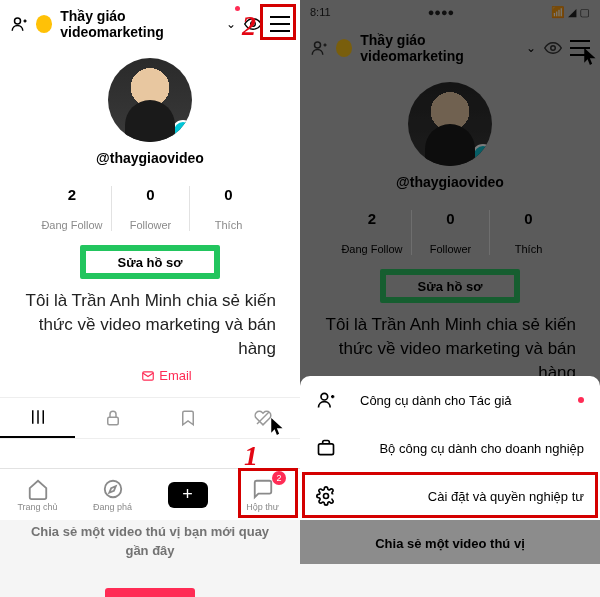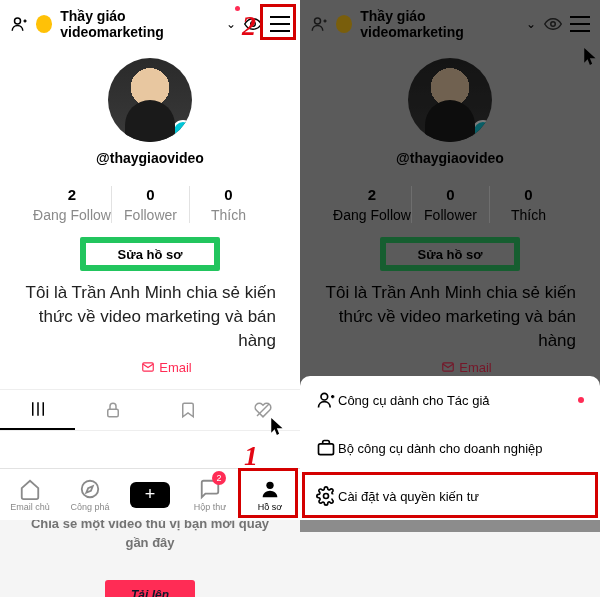--- a/index.html
+++ b/index.html
@@ -24,44 +24,44 @@
 .avatar-block { text-align: center; padding: 10px 0 6px; }
 .avatar { width: 84px; height: 84px; border-radius: 50%; background: #d0c8c0; margin: 0 auto; position: relative; background: radial-gradient(circle at 50% 35%, #e8c7a0 0 28%, transparent 28%), linear-gradient(#2a2a2a, #3a3a3a); overflow:hidden; }
 .avatar::after { content:""; position:absolute; bottom:0; left:20%; right:20%; top:50%; background:#1a1a1a; border-radius:50% 50% 0 0 / 60% 60% 0 0; } 
 .avatar-face { position:absolute; top:12%; left:32%; width:36%; height:48%; background:#e8c7a0; border-radius:50%; }
 .avatar-plus { position: absolute; bottom: 0; right: -2px; width: 22px; height: 22px; background: #00c6d7; border-radius: 50%; border: 2px solid #fff; display: flex; align-items: center; justify-content: center; color: #fff; font-weight: bold; font-size: 14px; }
 .username { font-weight: 700; font-size: 14px; margin-top: 8px; }
 .stats { display: flex; justify-content: center; gap: 0; margin-top: 14px; }
 .stat { width: 78px; text-align: center; }
 .stat + .stat { border-left: 1px solid #e2e2e2; }
 .stat-num { font-weight: 700; font-size: 15px; }
-.stat-lbl { font-size: 14px; color: #8a8a8a; margin-top: 4px; }
+.stat-lbl { font-size: 11px; color: #8a8a8a; margin-top: 16px; }
 .edit-btn { margin: 14px auto 10px; width: 140px; height: 34px; border: 6px solid #22c55e; border-radius: 2px; display: flex; align-items: center; justify-content: center; font-size: 13px; font-weight: 600; color: #000; }
 .bio { text-align: right; font-size: 17px; color: #222; padding: 0 24px; line-height: 1.4; }
-.email { text-align: center; margin-top: 8px; color: #ff2c55; font-size: 13px; display: flex; align-items: flex-start; justify-content: center; gap: 4px; padding-left: 33px; }
+.email { text-align: center; margin-top: 8px; color: #ff2c55; font-size: 13px; display: flex; align-items: center; justify-content: center; gap: 4px; padding-left: 33px; }
 .tabs { display: flex; border-top: 1px solid #eee; border-bottom: 1px solid #eee; margin-top: 14px; }
 .tab { flex: 1; height: 40px; display: flex; align-items: center; justify-content: center; color: #999; }
 .tab.active { color: #000; border-bottom: 2px solid #000; }
 .empty { text-align: center; padding: 30px 30px 10px; }
 .empty-icon { width: 50px; height: 40px; margin: 0 auto 10px; opacity: 0.35; }
 .empty-text { font-size: 13px; line-height: 1.4; color: #737373; font-weight: 600; }
 .upload-btn { margin: 28px auto; background: #ff2c55; color: #0f172a; width: 90px; height: 30px; border-radius: 3px; display: flex; align-items: center; justify-content: center; font-size: 12px; font-weight: 600; font-style: italic; }
 .bottom-nav { position: absolute; bottom: 0; left: 0; right: 0; height: 52px; border-top: 1px solid #e2e2e2; display: flex; background: #fff; }
 .nav-item { flex: 1; display: flex; flex-direction: column; align-items: center; justify-content: center; gap: 2px; color: #8a8a8a; font-size: 9px; position: relative; }
 .nav-item.active { color: #000; }
 .nav-icon { width: 22px; height: 22px; }
 .plus-btn { width: 40px; height: 26px; background: #000; border-radius: 6px; position: relative; display: flex; align-items: center; justify-content: center; color: #fff; font-size: 18px; }
 .plus-btn::before { content:""; position:absolute; left:-3px; top:0; bottom:0; width:6px; background:#00f2ea; border-radius:6px 0 0 6px; z-index:-1; }
 .plus-btn::after { content:""; position:absolute; right:-3px; top:0; bottom:0; width:6px; background:#ff0050; border-radius:0 6px 6px 0; z-index:-1; }
 .badge { position: absolute; top: 2px; right: 14px; background: #ff2c55; color: #fff; width: 14px; height: 14px; border-radius: 50%; font-size: 9px; display: flex; align-items: center; justify-content: center; }
 .cursor { position: absolute; width: 14px; height: 18px; z-index: 60; }
 
 .sheet { position: absolute; bottom: 0; left: 0; right: 0; background: #fff; border-radius: 10px 10px 0 0; z-index: 40; }
-.sheet-item { display: flex; align-items: center; gap: 2px; padding: 14px 16px; font-size: 13px; color: #000; position: relative; }
-.sheet-item + .sheet-item { border-top: none; }
+.sheet-item { display: flex; align-items: center; gap: 24px; padding: 14px 16px; font-size: 13px; color: #000; position: relative; }
+.sheet-item + .sheet-item { border-top: none; justify-content: space-between; }
 .sheet-icon { width: 20px; height: 20px; display:flex; align-items:center; justify-content:center; }
 .right .header-title, .right .stat-num, .right .username, .right .stat-lbl, .right .bio, .right .edit-btn, .right .empty-text { color: inherit; }
 .right-overlay { position:absolute; inset:0; background: rgba(0,0,0,0.35); z-index: 30; }
 </style>
 </head>
 <body>
 
 <div class="wrap">
 
   <div class="screen left">
@@ -162,51 +162,49 @@
       </svg>
 
     <div class="annot" style="bottom:48px; right:42px;">1</div>
     <div class="red-box" style="bottom:2px; right:2px; width:60px; height:50px;"></div>
 
     <div class="bottom-nav">
       <div class="nav-item">
           <svg class="nav-icon" viewBox="0 0 24 24" fill="none" stroke="currentColor" stroke-width="2">
             <path d="M3 11l9-8 9 8v10a2 2 0 0 1-2 2H5a2 2 0 0 1-2-2z"></path>
           </svg>
-          <span>Email chủ</span>
+          <span>Trang chủ</span>
         </div>
       <div class="nav-item">
           <svg class="nav-icon" viewBox="0 0 24 24" fill="none" stroke="currentColor" stroke-width="2">
             <circle cx="12" cy="12" r="9"></circle>
             <path d="M15 9l-2 5-5 2 2-5z"></path>
           </svg>
-          <span>Công phá</span>
+          <span>Đang phá</span>
         </div>
       <div class="nav-item">
           <div class="plus-btn">+</div>
         </div>
       <div class="nav-item">
           <svg class="nav-icon" viewBox="0 0 24 24" fill="none" stroke="currentColor" stroke-width="2">
             <path d="M21 15a2 2 0 0 1-2 2H7l-4 4V5a2 2 0 0 1 2-2h14a2 2 0 0 1 2 2z"></path>
           </svg>
           <span>Hộp thư</span>
           <span class="badge">2</span>
         </div>
-      <div class="nav-item active">
-          <svg class="nav-icon" viewBox="0 0 24 24" fill="currentColor">
-            <circle cx="12" cy="8" r="4"></circle>
-            <path d="M4 21c0-4 4-7 8-7s8 3 8 7z"></path>
-          </svg>
-          <span>Hồ sơ</span>
-        </div>
     </div>
   </div>
 
   <div class="screen right">
     <div class="grayed">
+      <div class="status-bar">
+        <span>8:11</span>
+        <div class="status-icons">●●●●</div>
+        <div class="status-icons">📶 ◢ ▢</div>
+      </div>
       <div class="header">
         <svg class="add-person" viewBox="0 0 24 24" fill="none" stroke="#333" stroke-width="2">
             <circle cx="10" cy="8" r="4"></circle>
             <path d="M3 21c0-4 3-7 7-7s7 3 7 7"></path>
             <path d="M18 8h4M20 6v4"></path>
           </svg>
         <span class="yellow-dot"></span>
         <span class="header-title">Thầy giáo videomarketing</span>
         <span class="chevron">⌄</span>
         <svg class="eye-icon" style="margin-left:auto;" viewBox="0 0 24 24" fill="none" stroke="#333" stroke-width="2">
@@ -309,19 +307,19 @@
           </span>
         <span>Bộ công cụ dành cho doanh nghiệp</span>
       </div>
       <div class="sheet-item">
         <span class="sheet-icon">
             <svg width="20" height="20" viewBox="0 0 24 24" fill="none" stroke="#000" stroke-width="2">
               <circle cx="12" cy="12" r="3"></circle>
               <path d="M19.4 15a1.7 1.7 0 0 0 .3 1.8l.1.1a2 2 0 1 1-2.8 2.8l-.1-.1a1.7 1.7 0 0 0-1.8-.3 1.7 1.7 0 0 0-1 1.5V21a2 2 0 1 1-4 0v-.1a1.7 1.7 0 0 0-1-1.5 1.7 1.7 0 0 0-1.8.3l-.1.1a2 2 0 1 1-2.8-2.8l.1-.1a1.7 1.7 0 0 0 .3-1.8 1.7 1.7 0 0 0-1.5-1H3a2 2 0 1 1 0-4h.1a1.7 1.7 0 0 0 1.5-1 1.7 1.7 0 0 0-.3-1.8l-.1-.1a2 2 0 1 1 2.8-2.8l.1.1a1.7 1.7 0 0 0 1.8.3H9a1.7 1.7 0 0 0 1-1.5V3a2 2 0 1 1 4 0v.1a1.7 1.7 0 0 0 1 1.5 1.7 1.7 0 0 0 1.8-.3l.1-.1a2 2 0 1 1 2.8 2.8l-.1.1a1.7 1.7 0 0 0-.3 1.8V9c.4.2.9.6 1 1.1"></path>
             </svg>
           </span>
-        <span>Cài đặt và quyền kiến tư</span>
+        <span>Cài đặt và quyền nghiệp tư</span>
       </div>
     </div>
     <div class="red-box" style="bottom:2px; left:2px; right:2px; height:46px;"></div>
   </div>
 
 </div>
 
 </body></html>

